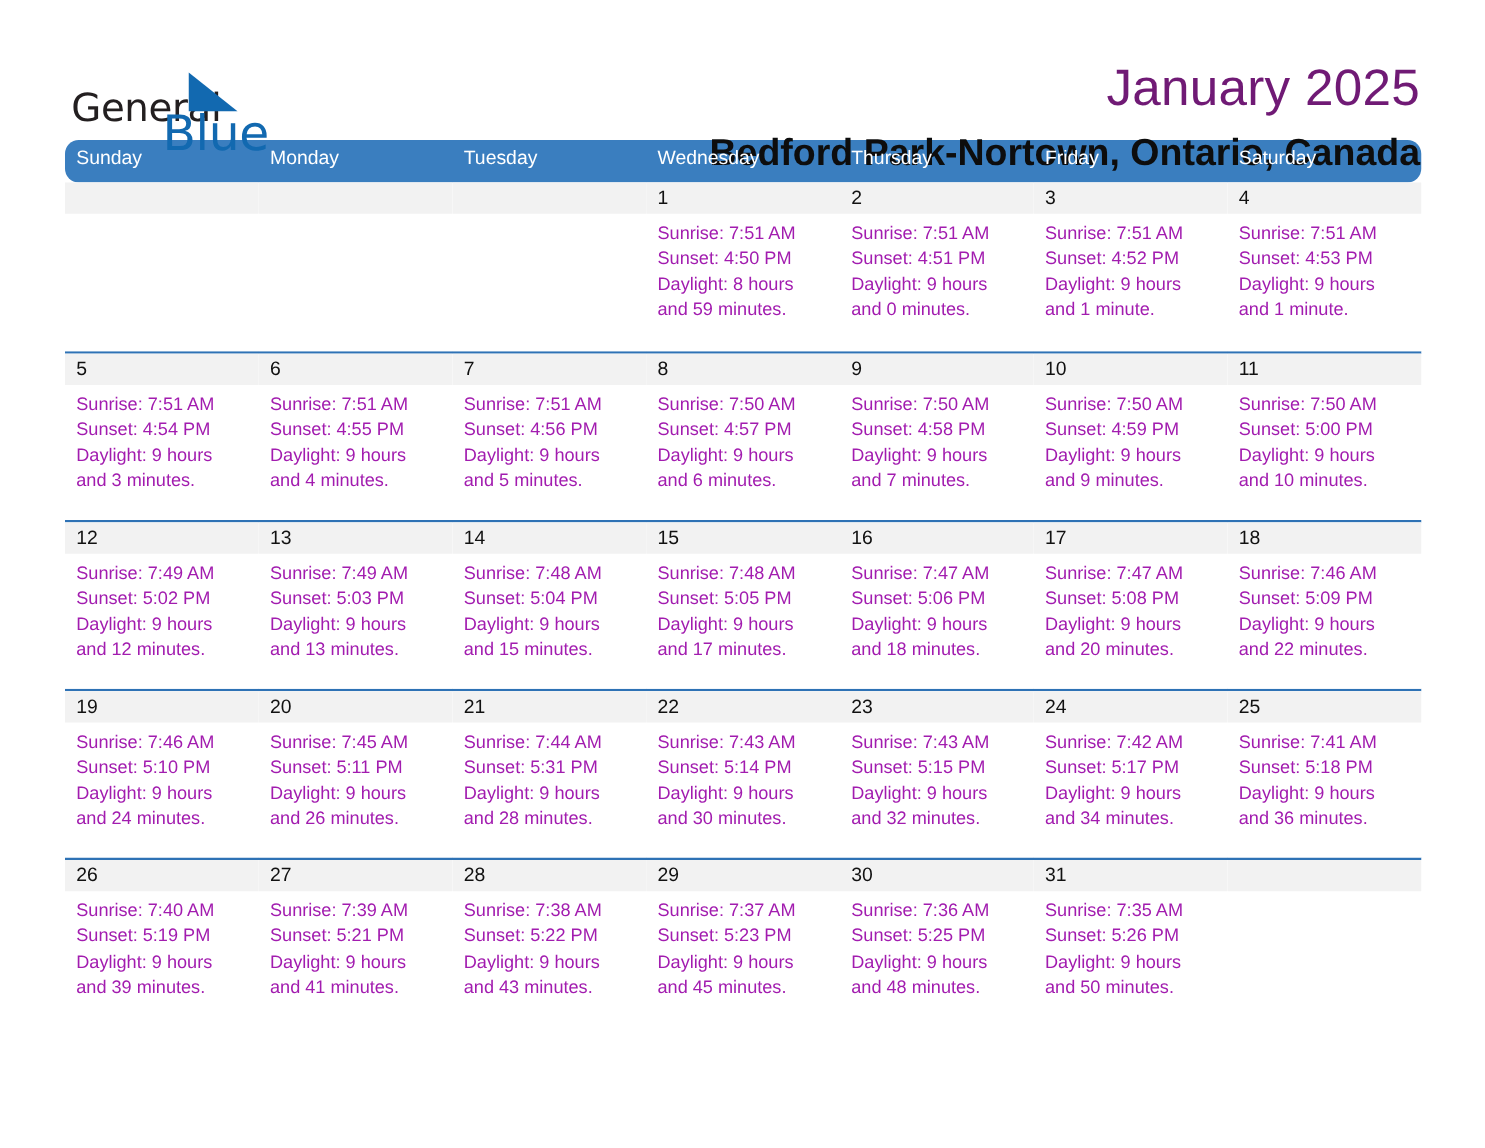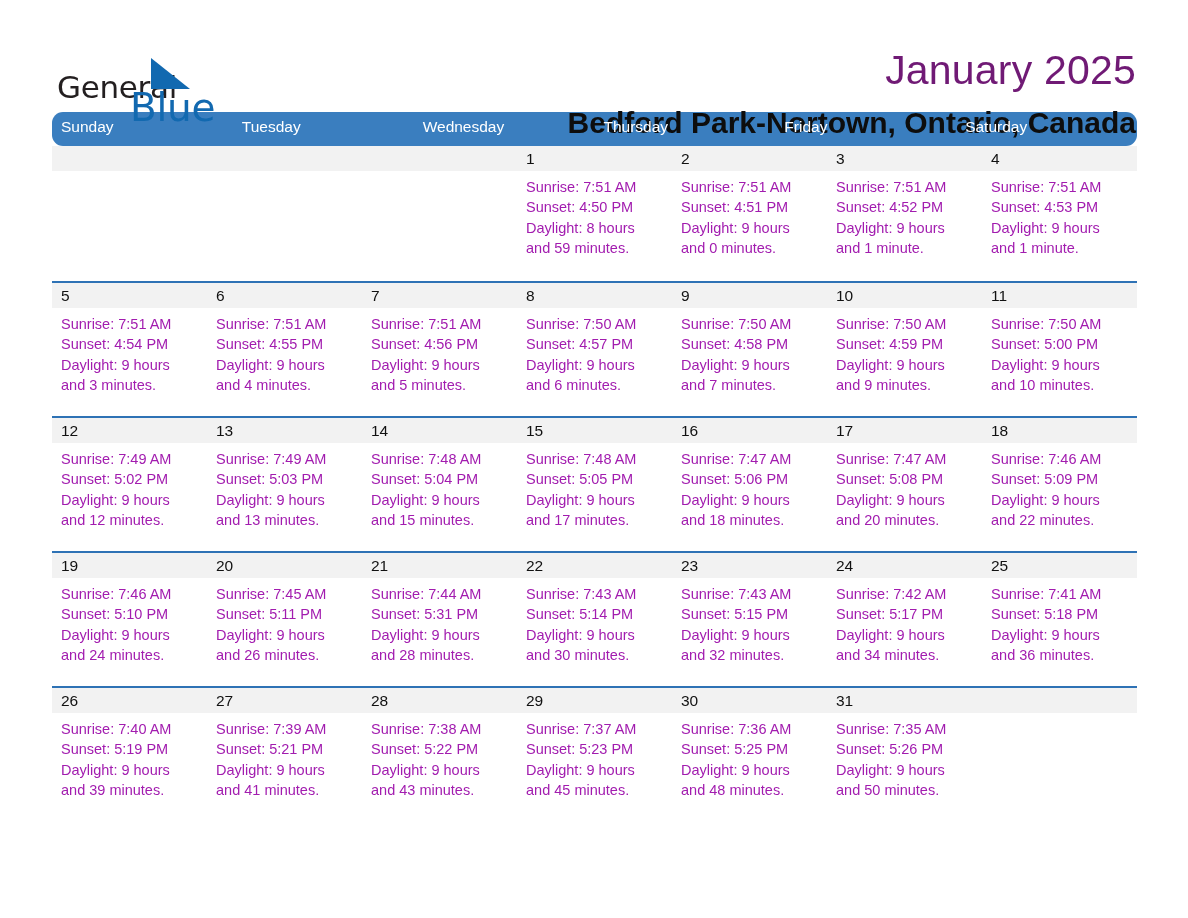--- a/index.html
+++ b/index.html
@@ -156,20 +156,21 @@
       <div class="month-title">January 2025</div>
       <div class="location-title">Bedford Park-Nortown, Ontario, Canada</div>
     </div>
 
   </div>
 
   <div class="calendar">
 
     <div class="dow-row">
       <div class="dow">Sunday</div>
+      <div class="dow">Monday</div>
       <div class="dow">Tuesday</div>
       <div class="dow">Wednesday</div>
       <div class="dow">Thursday</div>
       <div class="dow">Friday</div>
       <div class="dow">Saturday</div>
     </div>
 
     <div id="weeks-container">
         <div class="week first">
           <div class="cell empty">

